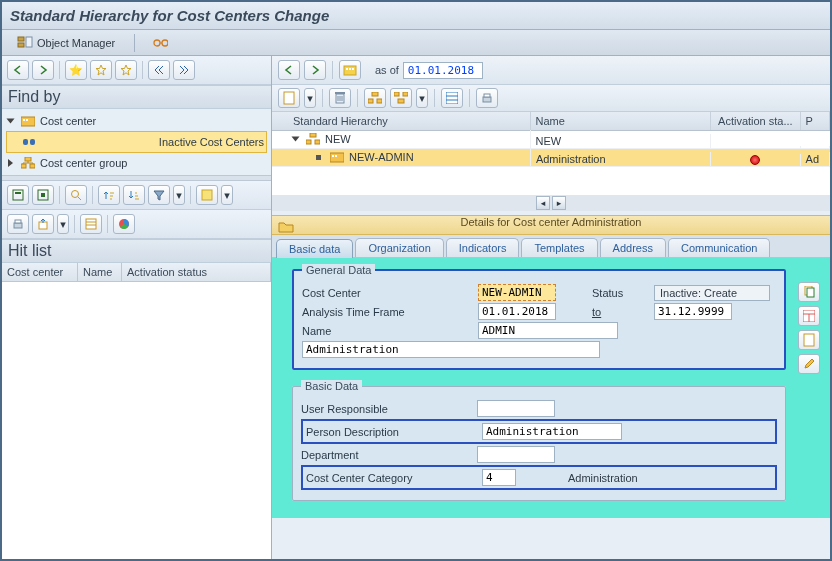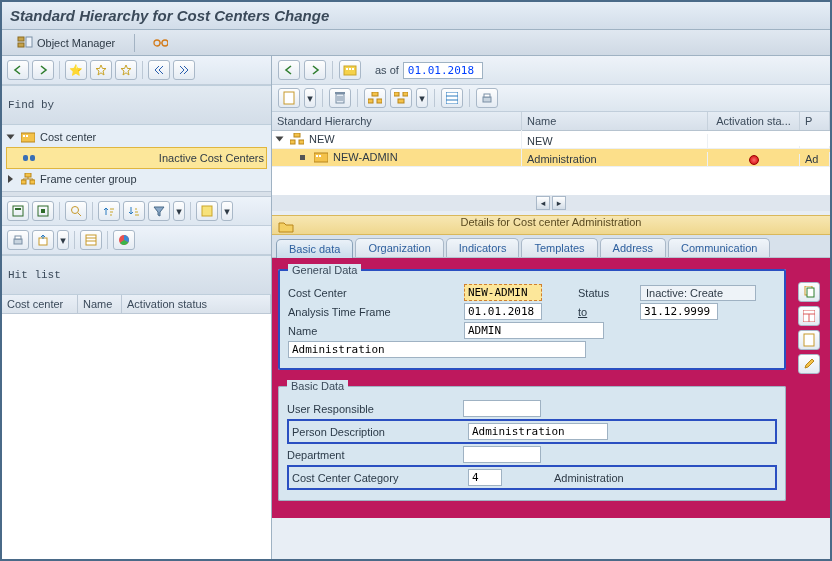--- a/index.html
+++ b/index.html
@@ -60,21 +60,21 @@
     width:22px; height:20px; border:1px solid #a9b8c8; border-radius:3px;
     background:linear-gradient(#fefefe,#e4ebf3);
     display:inline-flex; align-items:center; justify-content:center;
     cursor:pointer; font-size:11px;
   }
   .sep-sm { width:1px; height:18px; background:#bcc8d5; margin:1px 2px;}
 
   .section-header {
     background:linear-gradient(#e2eaf2,#d3dde8);
     border-top:1px solid #becedb;border-bottom:1px solid #becedb;
-    padding:13px 6px; font-size:11px; color:#3b4a5a;font-family:Liberation Mono, monospace;
+    padding:2px 6px; font-size:16px; color:#3b4a5a;
   }
 
   .tree { padding:2px 4px; font-size:11px;}
   .tree .row { display:flex; align-items:center; gap:4px; padding:2px 2px;}
   .tree .row.selected { background:#fce79a; border:1px solid #e0b63e;justify-content:space-between;}
   .tree .indent1 { padding-left:14px;}
 
   .hit-header { display:flex; background:linear-gradient(#eaf0f7,#dbe3ec); border-bottom:1px solid #bcc8d5;}
   .hit-header div { padding:3px 5px; border-right:1px solid #bcc8d5; color:#3b4a5a;}
 
@@ -95,21 +95,21 @@
     border-bottom:1px solid #c1cedb;
   }
 
   
   .grid-head { display:flex; background:linear-gradient(#e5ecf4,#d6dfe9); border-bottom:1px solid #b6c3cf; color:#3b4a5a;}
   .grid-head div { padding:3px 5px; border-right:1px solid #c6d1dc;}
   .grid-body { background:#fff; }
   .grid-row { display:flex; align-items:flex-end; height:18px; border-bottom:1px solid #ecf0f4;}
   .grid-row div { padding:1px 5px; border-right:1px solid #ecf0f4; overflow:hidden; white-space:nowrap;}
   .grid-row.highlight { background:#fcdf8a; }
-  .col-h1 { width:250px; display:flex; align-items:center; gap:4px;}
+  .col-h1 { width:250px; display:flex; align-items:center; gap:4px;margin-left:16px;}
   .col-h2 { width:186px;}
   .col-h3 { width:92px; display:flex; align-items:center; justify-content:center;}
   .col-h4 { width:30px;}
   .triangle { display:inline-block; width:0;height:0;border-top:4px solid transparent;border-bottom:4px solid transparent;border-left:5px solid #444; margin-right:3px;}
   .triangle.open{ transform:rotate(90deg);}
   .bullet{display:inline-block;width:5px;height:5px;background:#555;margin:0 4px;}
   .red-dot{width:10px;height:10px;border-radius:50%;background:radial-gradient(#ff6a6a,#c80000);border:1px solid #900;}
 
   .hscroll { height:16px; background:#dfe6ee; display:flex; align-items:center; justify-content:center; gap:2px;}
   .hscroll .arrow{ width:14px;height:14px;background:linear-gradient(#fff,#d3dde7);border:1px solid #a9b8c8;display:flex;align-items:center;justify-content:center;font-size:9px;}
@@ -127,21 +127,21 @@
   .tabs-row{ display:flex; background:#d7e1eb; border-bottom:1px solid #b6c3cf; padding-top:3px; padding-left:4px; gap:0;}
   .tab{
     padding:3px 12px; border:1px solid #a9b8c8; border-bottom:none;
     background:linear-gradient(#f0f5fa,#dce4ed); color:#2d5f9e;
     border-top-left-radius:5px;border-top-right-radius:5px; margin-right:2px;
     cursor:pointer; font-size:11px;
   }
   .tab.active{ background:linear-gradient(#eaf1f8,#c9dceb); color:#2d5f9e; border-color:#8aa2b9; position:relative; top:1px;}
 
   
-  .form-area{ background:#be185d; padding:6px 8px 10px 6px; height:260px; display:flex; gap:12px; overflow:hidden;}
+  .form-area{ background:#5eead4; padding:6px 8px 10px 20px; height:260px; display:flex; gap:12px; overflow:hidden;}
   .form-main{ flex:1 1 auto;}
   .right-iconcol{ width:24px; display:flex; flex-direction:column; gap:4px; padding-top:18px;}
   .right-iconcol .iconbtn{ width:22px;height:20px;}
   fieldset.group{
     border:2px solid #2a4fc1; border-radius:2px; padding:6px 8px 8px 8px; margin-bottom:10px;
     background:#d7e6f0;
   }
   fieldset.group > legend{
     font-size:11px; color:#3b4a5a; padding:0 4px; background:#d7e6f0;
   }
@@ -257,21 +257,21 @@
       <div class="row" style="padding-left:2px;">
         <span class="triangle"></span>
         <span class="icon">
             <svg width="14" height="12">
               <rect x="4" y="0" width="6" height="4" fill="#f4c24a" stroke="#b8861c"></rect>
               <rect x="0" y="7" width="5" height="4" fill="#f4c24a" stroke="#b8861c"></rect>
               <rect x="9" y="7" width="5" height="4" fill="#f4c24a" stroke="#b8861c"></rect>
               <path d="M7 4v2M7 6H2v1M7 6h5v1" stroke="#b8861c" fill="none"></path>
             </svg>
           </span>
-        <span>Frame center group</span>
+        <span>Cost center group</span>
       </div>
     </div>
 
     <div style="height:6px;border-top:1px solid #bcc8d5;border-bottom:1px solid #bcc8d5;background:#d9e1ea;"></div>
 
     <div class="mini-toolbar">
       <div class="tbtn">
           <svg width="12" height="12">
             <rect x="1" y="1" width="10" height="10" fill="none" stroke="#2e6a2a"></rect>
             <rect x="3" y="3" width="6" height="2" fill="#2e6a2a"></rect>

